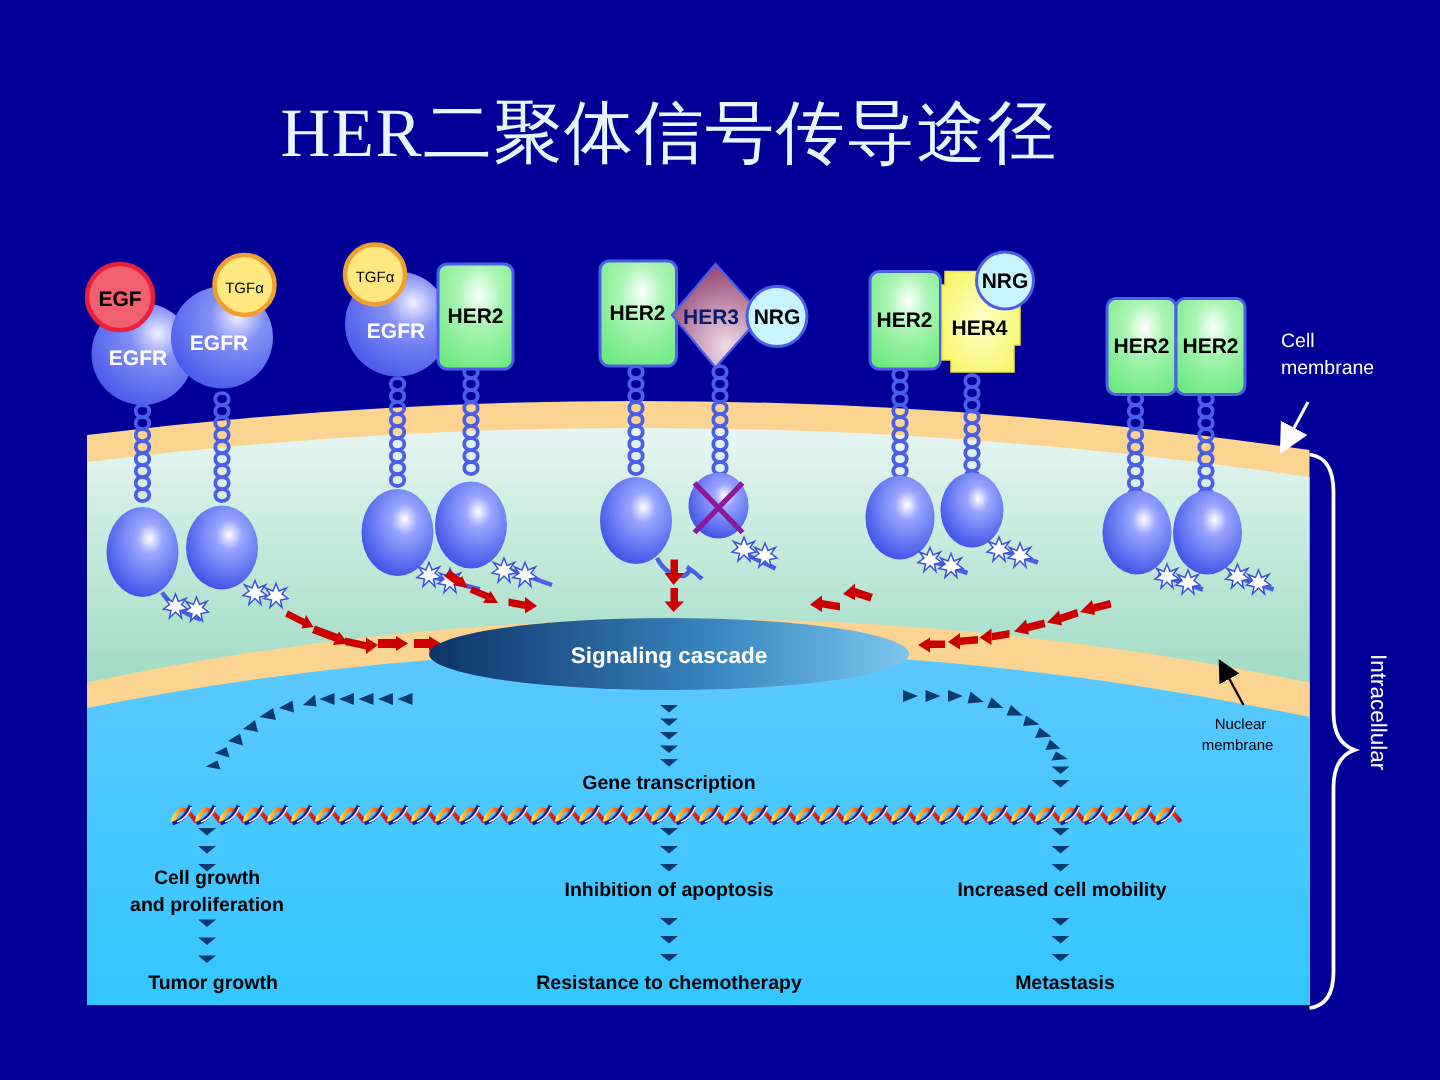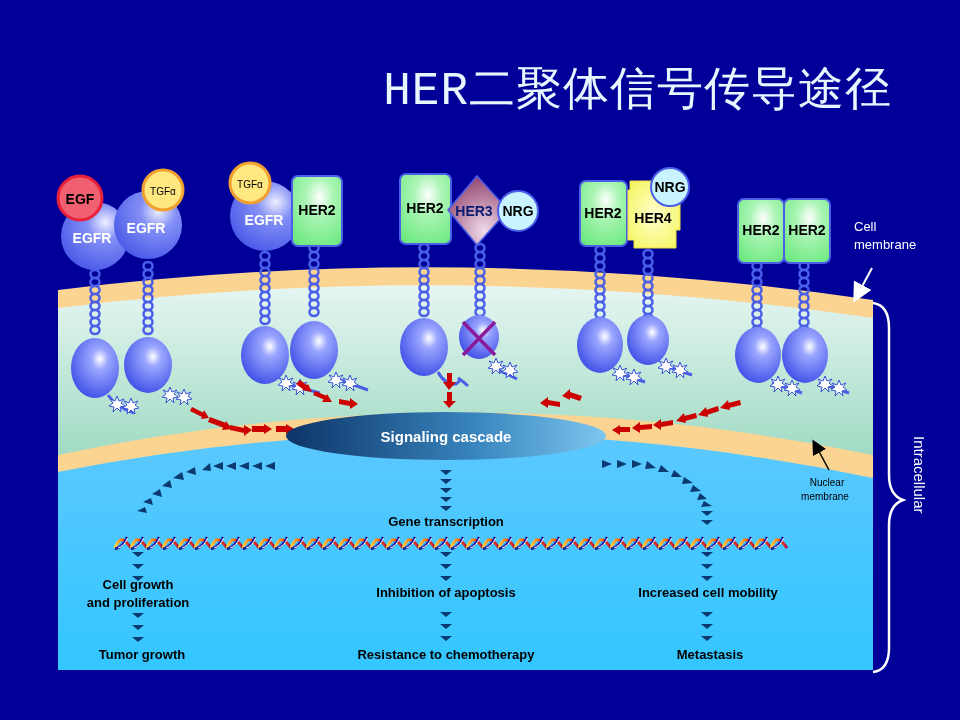--- a/index.html
+++ b/index.html
@@ -1,17 +1,17 @@
 <!DOCTYPE html>
 <html><head>
 <meta charset="utf-8">
 <style>
   html, body { margin: 0; padding: 0; }
   body { width: 960px; height: 720px; background: #000099; overflow: hidden; position: relative; font-family: "Liberation Sans", sans-serif; }
-  .title { position: absolute; left: 0; top: 58px; width: 892px; text-align: right; color: #e8f6ff; font-family: Liberation Mono, monospace; font-size: 46px; letter-spacing: 1px; }
+  .title { position: absolute; left: 0; top: 58px; width: 892px; text-align: center; color: #e8f6ff; font-family: Liberation Serif, serif; font-size: 46px; letter-spacing: 1px; }
   svg.diagram { position: absolute; left: 0; top: 0; }
   .lbl { font-family: "Liberation Sans", sans-serif; font-weight: bold; }
 </style>
 </head>
 <body>
 
 <div class="title">HER二聚体信号传导途径</div>
 
 <svg class="diagram" width="960" height="720" viewBox="0 0 960 720">
   <defs>

